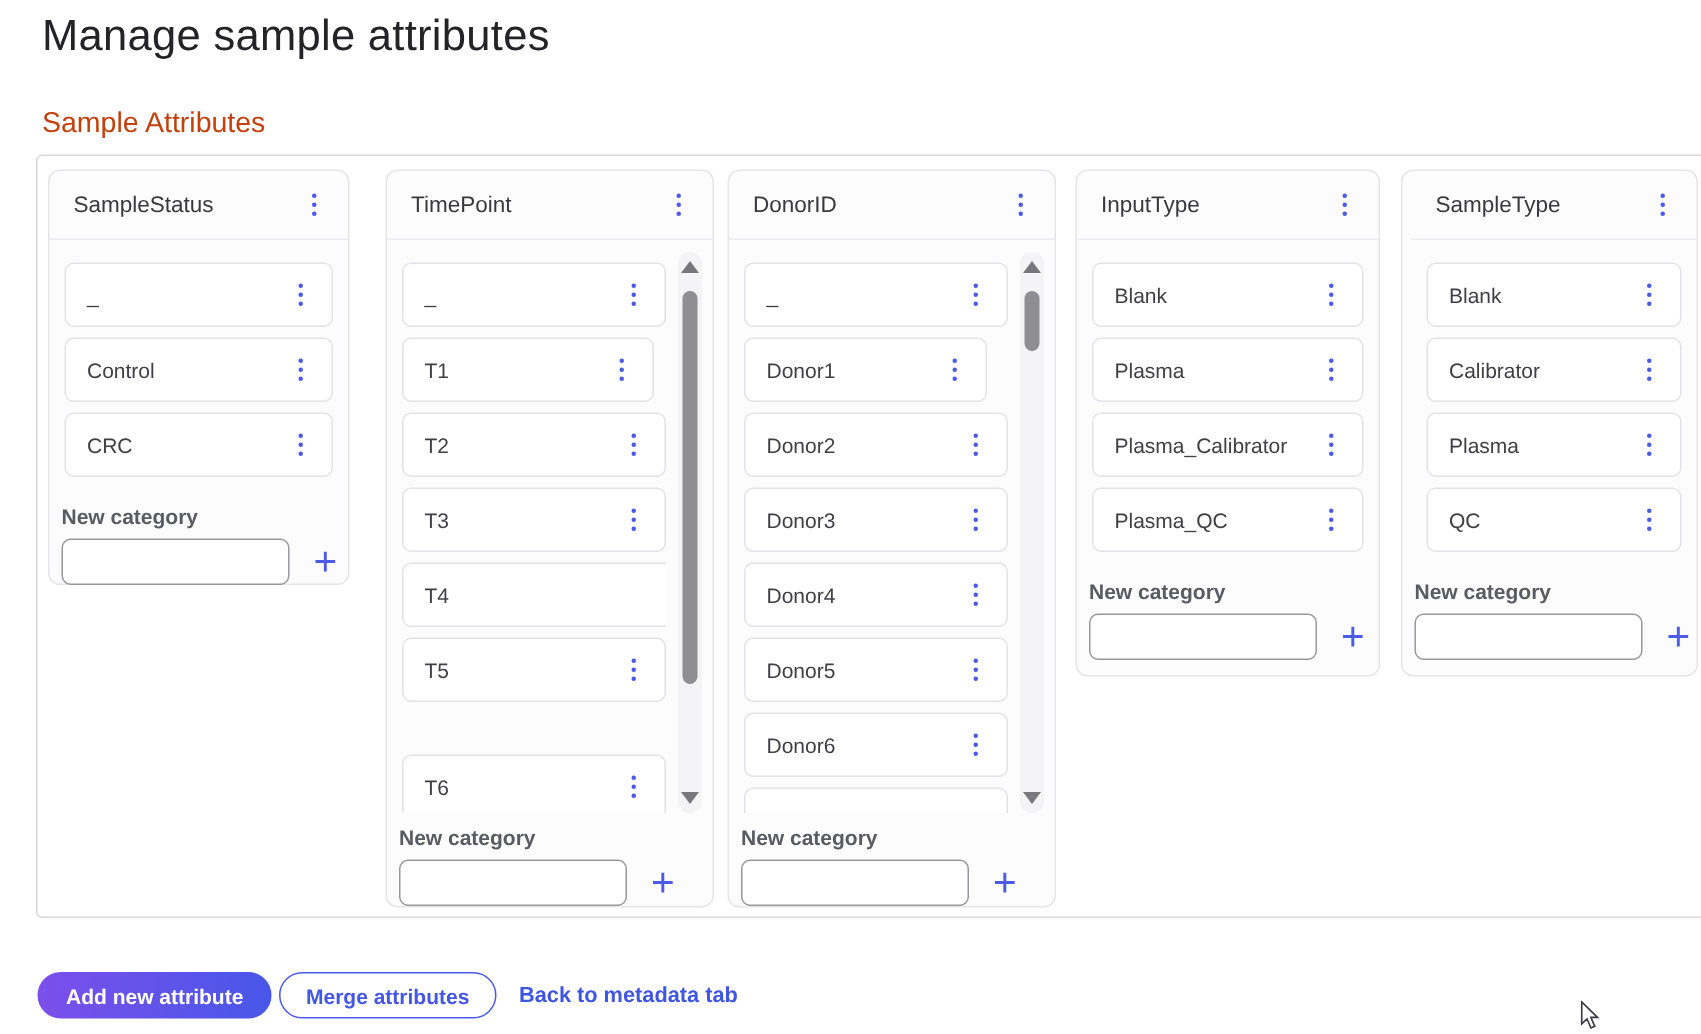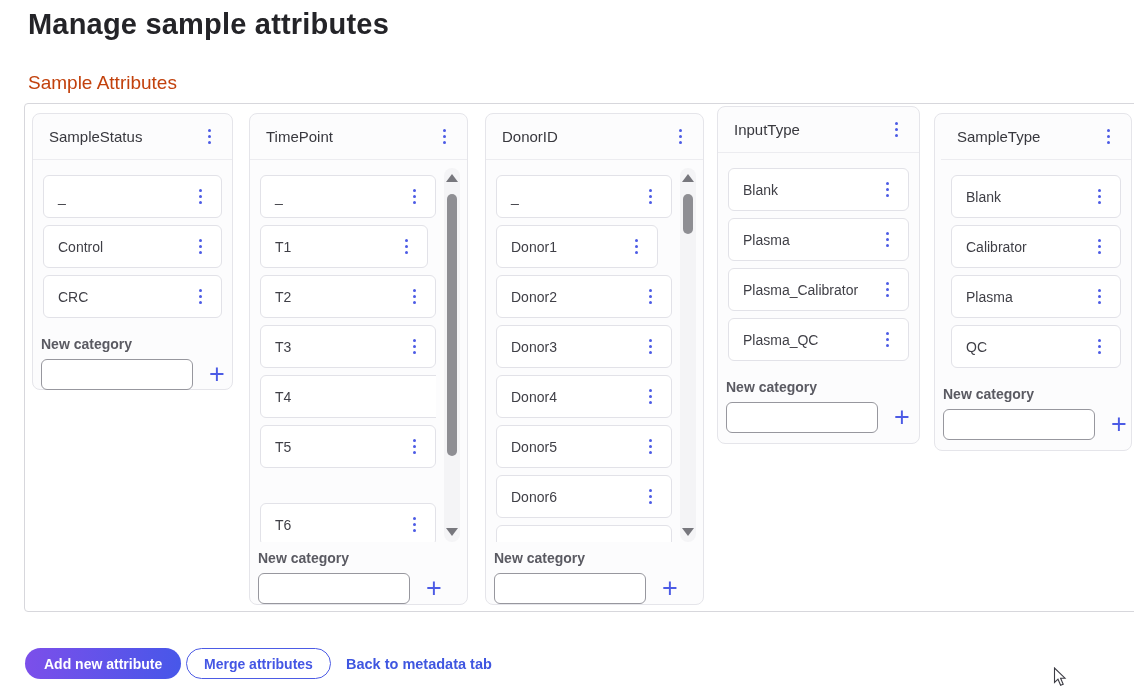--- a/index.html
+++ b/index.html
@@ -3,21 +3,21 @@
 <meta charset="utf-8">
 <style>
   * { margin:0; padding:0; box-sizing:border-box; }
   html,body { width:1134px; height:689px; }
   body {
     position:relative; overflow:hidden; background:#ffffff;
     font-family:"Liberation Sans", sans-serif; color:#3a3a40;
   }
   .page-title {
     position:absolute; left:28px; top:8px;
-    font-size:29px; font-weight:700; color:#242428; letter-spacing:.2px;
+    font-size:29px; font-weight:400; color:#242428; letter-spacing:.2px;
   }
   .section-title {
     position:absolute; left:28px; top:72px;
     font-size:19px; font-weight:400; color:#c2410c;
   }
   .panel {
     position:absolute; left:24px; top:103px; width:1146px; height:509px;
     border:1px solid #d7d7dc; border-radius:4px; background:#fff;
   }
   .card {
@@ -135,21 +135,21 @@
     </div>
     <div class="new-category" style="top:222px;">
       <label class="nc-label">New category</label>
       <div class="nc-row">
         <input class="nc-input" style="">
         <button class="nc-plus">+</button>
       </div>
     </div>
   </div>
 
-  <div class="card" style="left:224px; top:9px; width:219px; height:492px;">
+  <div class="card" style="left:232px; top:9px; width:219px; height:492px;">
     <div class="card-header">
       <span class="card-title">TimePoint</span>
       <span class="kebab">
           <i></i>
           <i></i>
           <i></i>
         </span>
     </div>
     <div class="scroll-viewport" style="width:186px; height:374px;">
       <div class="items">
@@ -303,21 +303,21 @@
     </div>
     <div class="new-category" style="top:436px;">
       <label class="nc-label">New category</label>
       <div class="nc-row">
         <input class="nc-input" style="">
         <button class="nc-plus">+</button>
       </div>
     </div>
   </div>
 
-  <div class="card" style="left:692px; top:2px; width:203px; height:338px;">
+  <div class="card" style="left:692px; top:9px; width:203px; height:338px;">
     <div class="card-header">
       <span class="card-title">InputType</span>
       <span class="kebab">
           <i></i>
           <i></i>
           <i></i>
         </span>
     </div>
     <div class="items">
       <div class="item">

